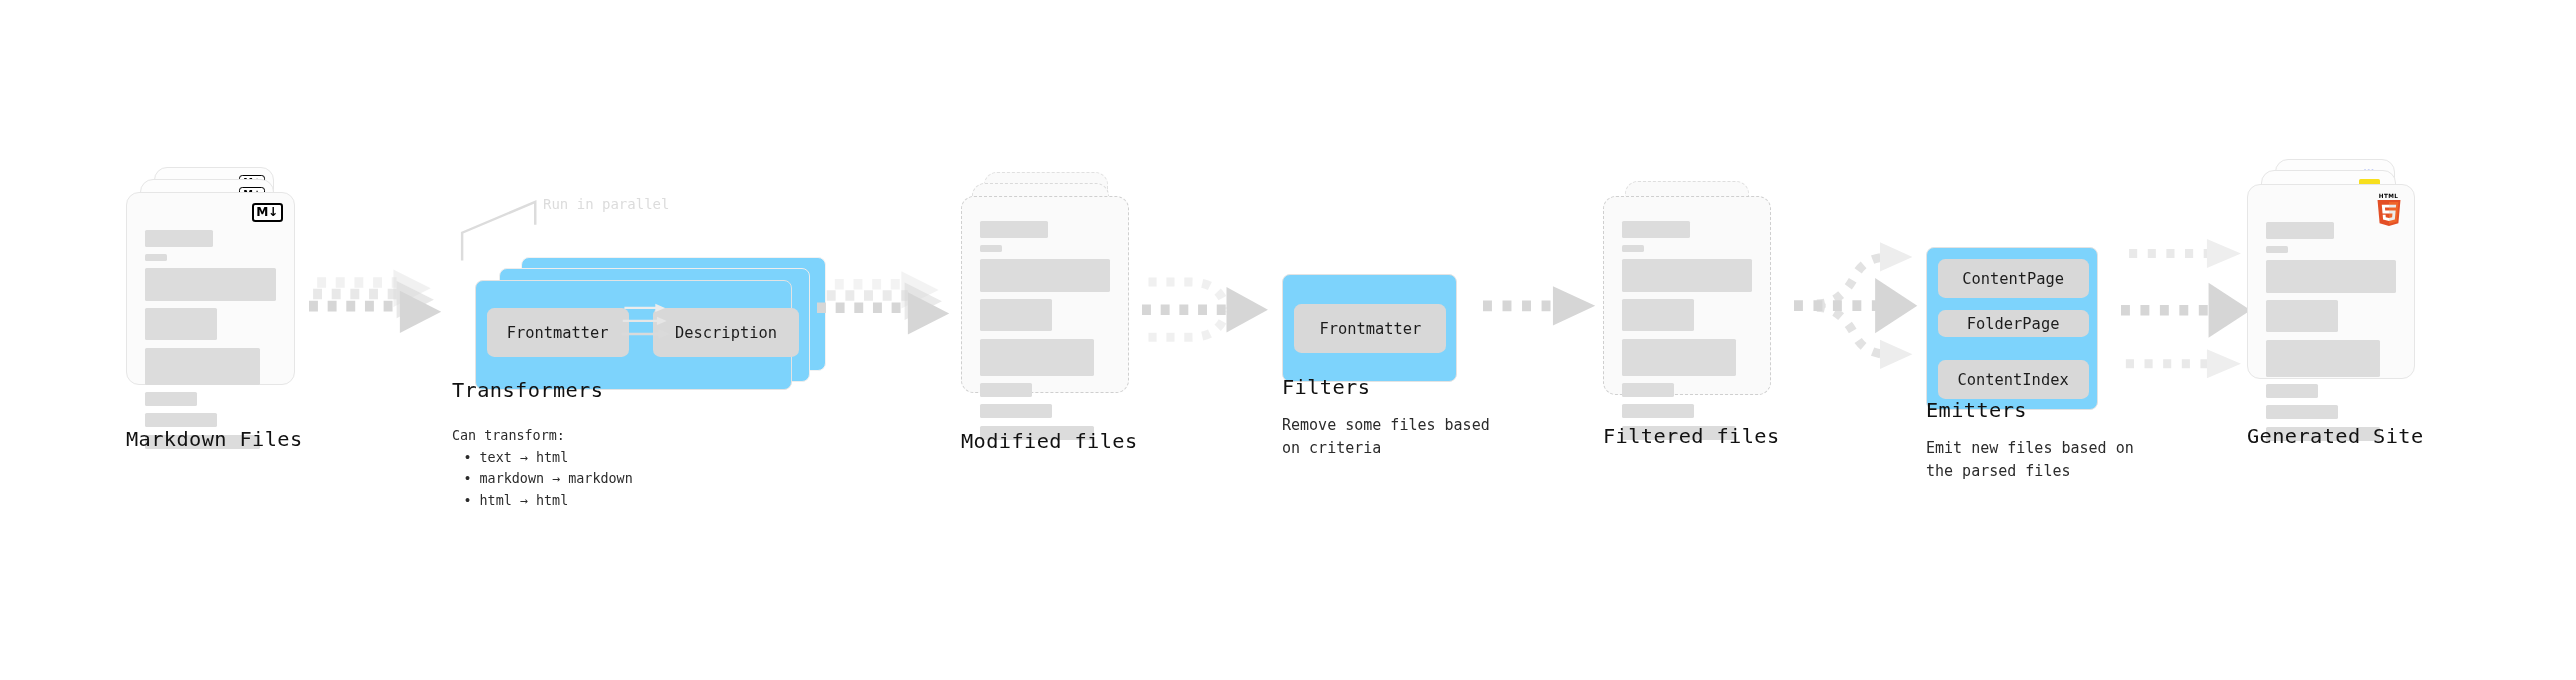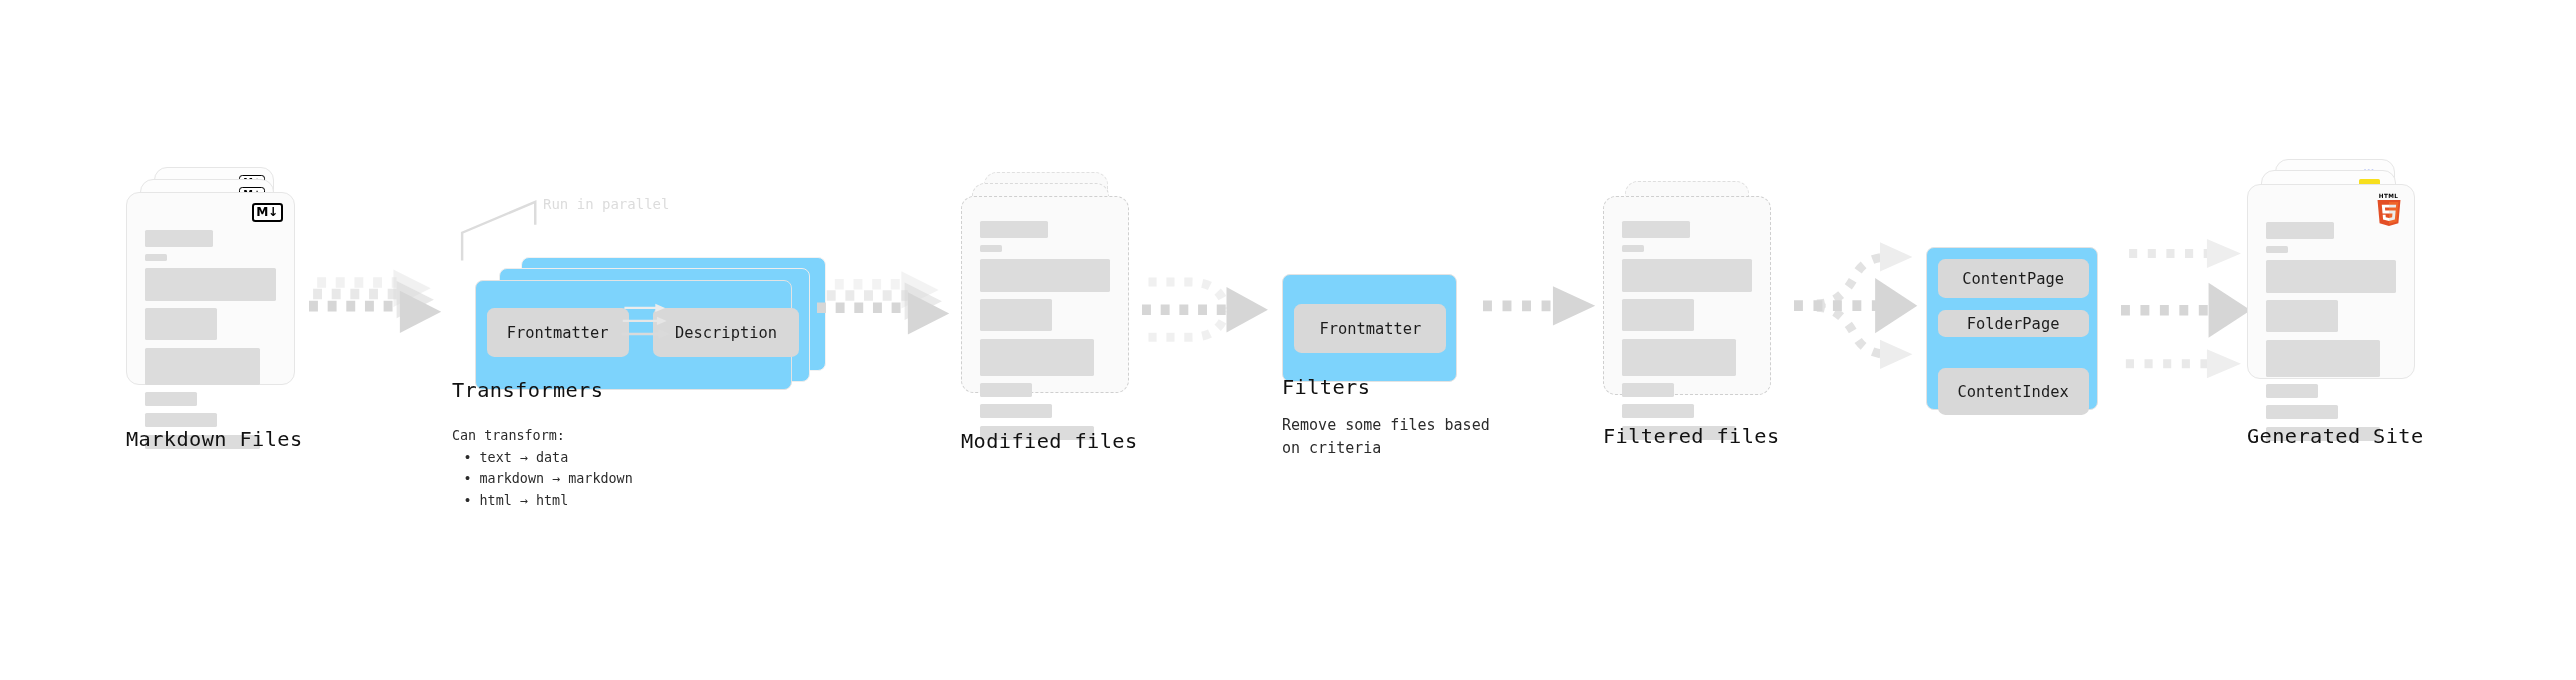--- a/index.html
+++ b/index.html
@@ -170,21 +170,21 @@
           <path d="M0,38 H48"></path>
         </g>
         <polygon points="46,32 60,38 46,44" fill="#dadada"></polygon>
       </svg>
     </div>
   </div>
   <div class="caption" style="left:452px; top:378px;">
     <div class="cap-title">Transformers</div>
     <div class="cap-list">
       <div>Can transform:</div>
-      <div class="bullet">• <span>text → data</span></div>
+      <div class="bullet">• <span>text → html</span></div>
       <div class="bullet">• <span>markdown → markdown</span></div>
       <div class="bullet">• <span>html → html</span></div>
     </div>
   </div>
 
   <svg class="abs" style="left:817px; top:268px;" width="146" height="73" viewBox="0 0 180 90">
     <g fill="none" stroke="#d6d6d6" stroke-width="13" stroke-dasharray="11 12" opacity="0.3">
       <path d="M22,20 H108"></path>
     </g>
     <polygon points="104,4 150,27 104,50" fill="#d6d6d6" opacity="0.3"></polygon>
@@ -273,21 +273,26 @@
     <polygon points="106,136 146,154 106,172" fill="#ededed"></polygon>
     <g fill="none" stroke="#d6d6d6" stroke-width="13" stroke-dasharray="11 13">
       <path d="M0,94 H106"></path>
     </g>
     <polygon points="100,60 152,94 100,128" fill="#d6d6d6"></polygon>
   </svg>
 
   <div class="groupbox" style="left:1926px; top:225px; width:172px; height:163px;">
     <div class="chip" style="left:10.6px; top:11.4px; width:151px; height:39px;">ContentPage</div>
     <div class="chip" style="left:10.6px; top:62px; width:151px; height:27px;">FolderPage</div>
-    <div class="chip" style="left:10.6px; top:120px; width:151px; height:47px;">ContentIndex</div>
+    <div class="chip" style="left:10.6px; top:112px; width:151px; height:39px;">ContentIndex</div>
+  </div>
+  <div class="caption" style="left:1926px; top:398px;">
+    <div class="cap-title">Emitters</div>
+    <div class="cap-sub">Emit new files based on
+the parsed files</div>
   </div>
 
   <svg class="abs" style="left:2121px; top:232px;" width="154" height="163" viewBox="0 0 190 200">
     <g fill="none" stroke="#e9e9e9" stroke-width="11" stroke-dasharray="10 13">
       <path d="M10,26 H112"></path>
     </g>
     <polygon points="106,8 148,26 106,44" fill="#eeeeee"></polygon>
     <g fill="none" stroke="#d6d6d6" stroke-width="13" stroke-dasharray="11 13">
       <path d="M0,96 H114"></path>
     </g>

